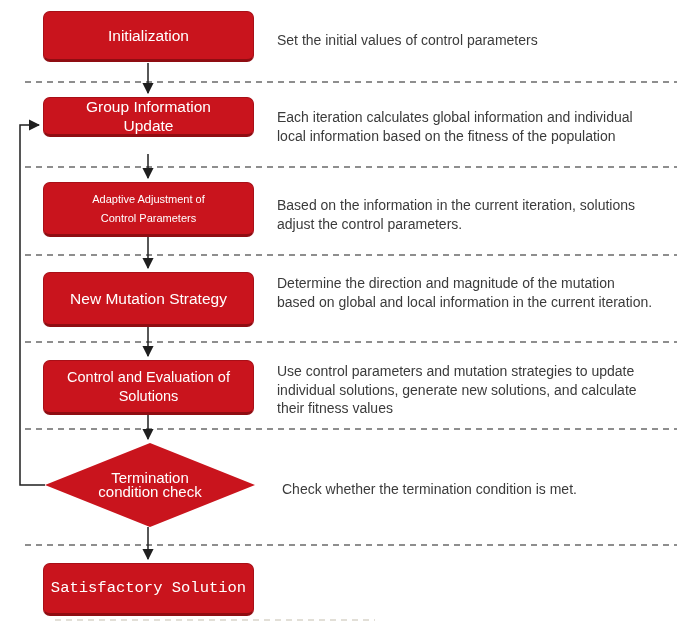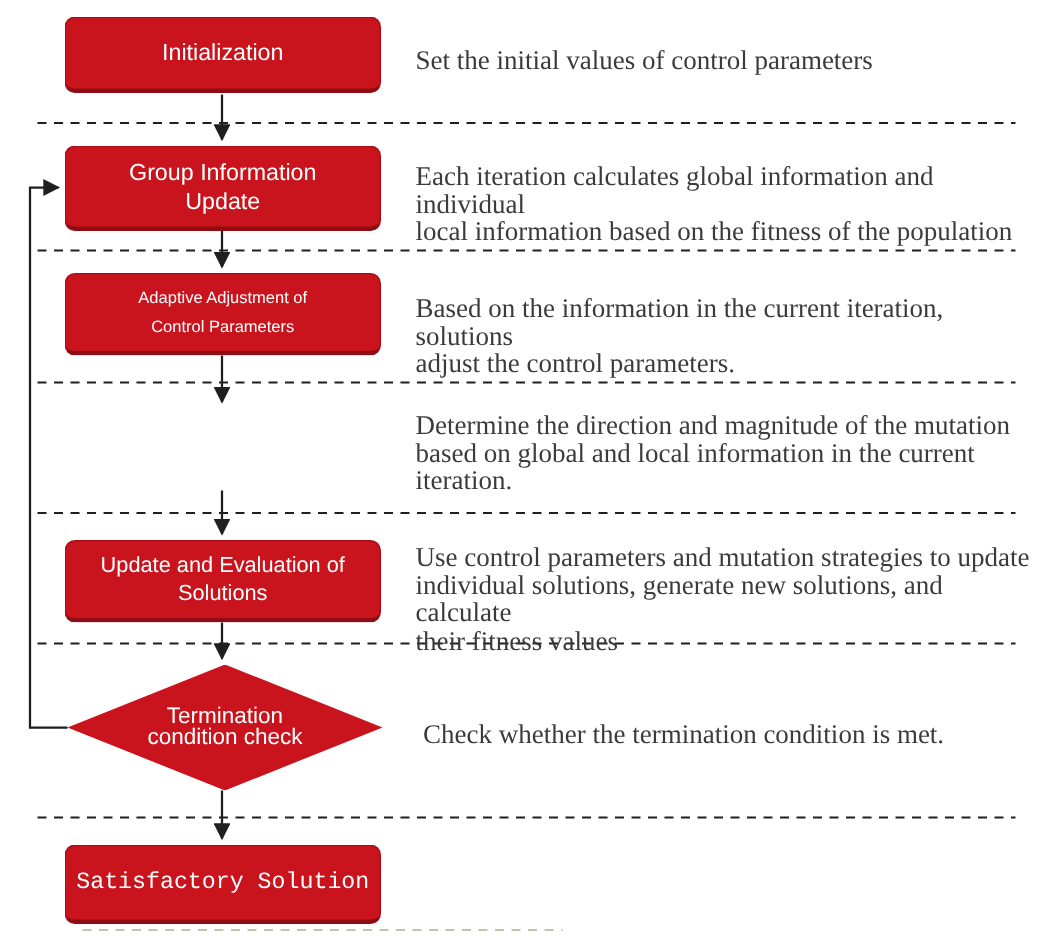--- a/index.html
+++ b/index.html
@@ -39,23 +39,22 @@
   }
   .diamond-label{
     position:absolute;left:0;top:0;width:100%;height:100%;
     display:flex;align-items:center;justify-content:center;
     color:#ffffff;font-size:15px;line-height:14px;
     text-align:center;white-space:pre-line;
   }
   .desc{
     position:absolute;left:277px;width:412px;
     color:var(--text-dark,#3b3b3b);
-    font-size:18px;line-height:18.5px;
+    font-size:14px;line-height:18.5px;
     white-space:pre-line;
-    font-family:Liberation Serif, serif;
   }
 </style>
 </head>
 <body>
 
 <div class="canvas">
 
   <svg class="connectors" viewBox="0 0 697 627" xmlns="http://www.w3.org/2000/svg">
     <defs>
       <marker id="ah" viewBox="0 0 10 10" refX="9" refY="5" markerWidth="7.5" markerHeight="7.5" orient="auto-start-reverse">
@@ -78,33 +77,36 @@
     <line class="flow" marker-end="url(#ah)" x1="148" y1="415" x2="148" y2="439"></line>
     <line class="flow" marker-end="url(#ah)" x1="148" y1="527" x2="148" y2="559"></line>
 
     <path class="flow" marker-end="url(#ah)" d="M 45 485 L 20 485 L 20 125 L 39 125"></path>
   </svg>
 
   <div class="box" style="top:11px;height:51px;">
     <span>Initialization</span>
   </div>
 
-  <div class="box" style="top:97px;height:57px;align-items:center;">
+  <div class="box" style="top:97px;height:40px;align-items:center;">
     <span>Group Information
 Update</span>
   </div>
 
   <div class="box" style="top:182px;height:55px;font-size:11px;">
     <span>Adaptive Adjustment of
 Control Parameters</span>
   </div>
 
+  <div class="box" style="top:272px;height:55px;">
+    <span>New Mutation Strategy</span>
+  </div>
 
   <div class="box" style="top:360px;height:55px;font-size:14.5px;">
-    <span>Update and Evaluation of
+    <span>Control and Evaluation of
 Solutions</span>
   </div>
 
   <div class="diamond-wrap">
     <div class="diamond-shape"></div>
     <div class="diamond-label">Termination
 condition check</div>
   </div>
 
   <div class="box" style="top:563px;height:53px;font-family:Liberation Mono, monospace;">

